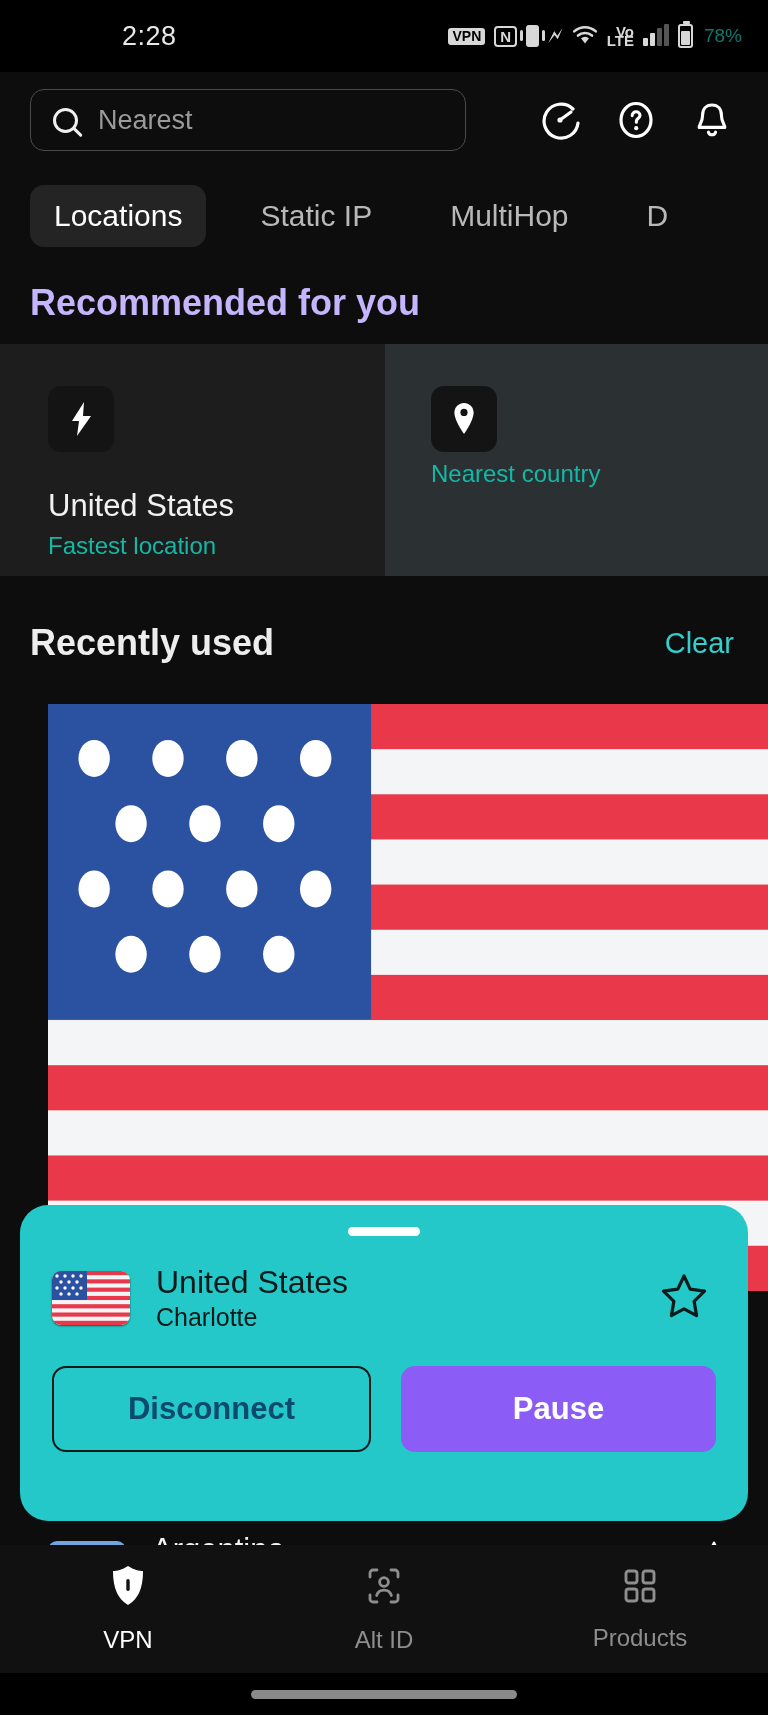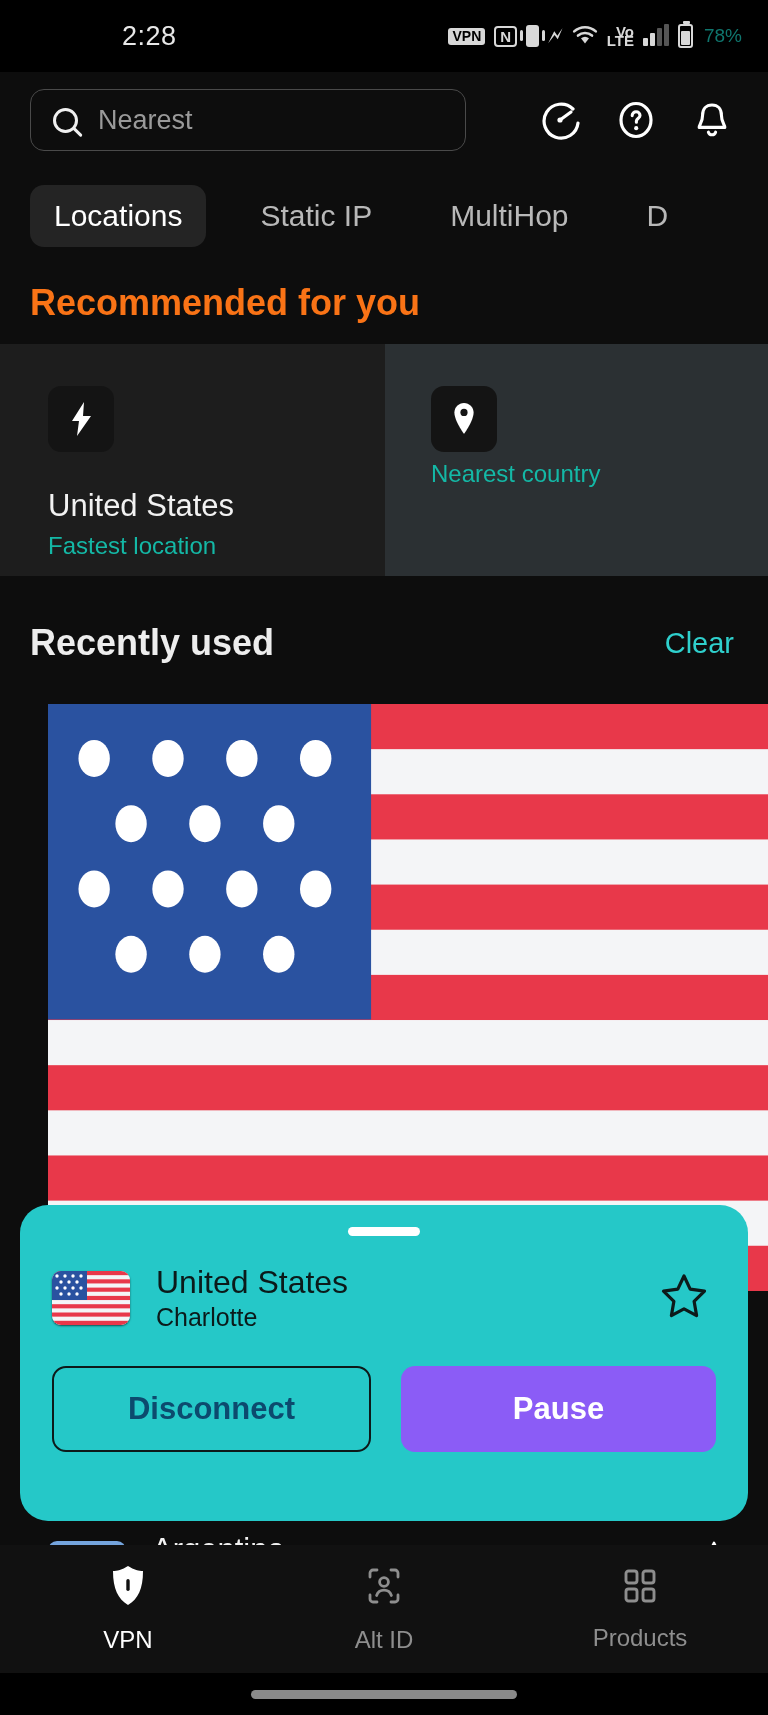--- a/index.html
+++ b/index.html
@@ -56,21 +56,21 @@
   .hicon{ width:44px; height:44px; display:flex; align-items:center; justify-content:center; }
   .hicon svg{ display:block; }
 
   
   .tabs{ flex:0 0 96px; display:flex; align-items:center; padding:0 30px; gap:0; background:#0d0d0d; overflow:hidden; }
   .tab{ font-size:30px; color:#b8b8b8; padding:14px 24px; border-radius:14px; white-space:nowrap; }
   .tab.active{ background:#242424; color:#ffffff; }
   .tab+.tab{ margin-left:30px; }
 
   
-  .sec-title{ font-size:36px; font-weight:bold; color:#f97316; padding:18px 30px 20px; background:#0d0d0d; }
+  .sec-title{ font-size:36px; font-weight:bold; color:#c4b5fd; padding:18px 30px 20px; background:#0d0d0d; }
   .rec-cards{ display:flex; height:232px; }
   .rec-card{ flex:1 1 0; padding:42px 0 0 48px; }
   .rec-card.a{ background:#1d1d1d; }
   .rec-card.b{ background:#2b3033; padding-left:46px; }
   .rec-ico{ width:66px; height:66px; border-radius:13px; background:#141414; display:flex; align-items:center; justify-content:center; }
   .rec-name{ font-size:31px; color:#f2f2f2; margin-top:36px; }
   .rec-sub{ font-size:24px; color:#14b8a6; margin-top:8px; }
 
   
   .recent-head{ display:flex; align-items:center; padding:46px 34px 0 30px; }

